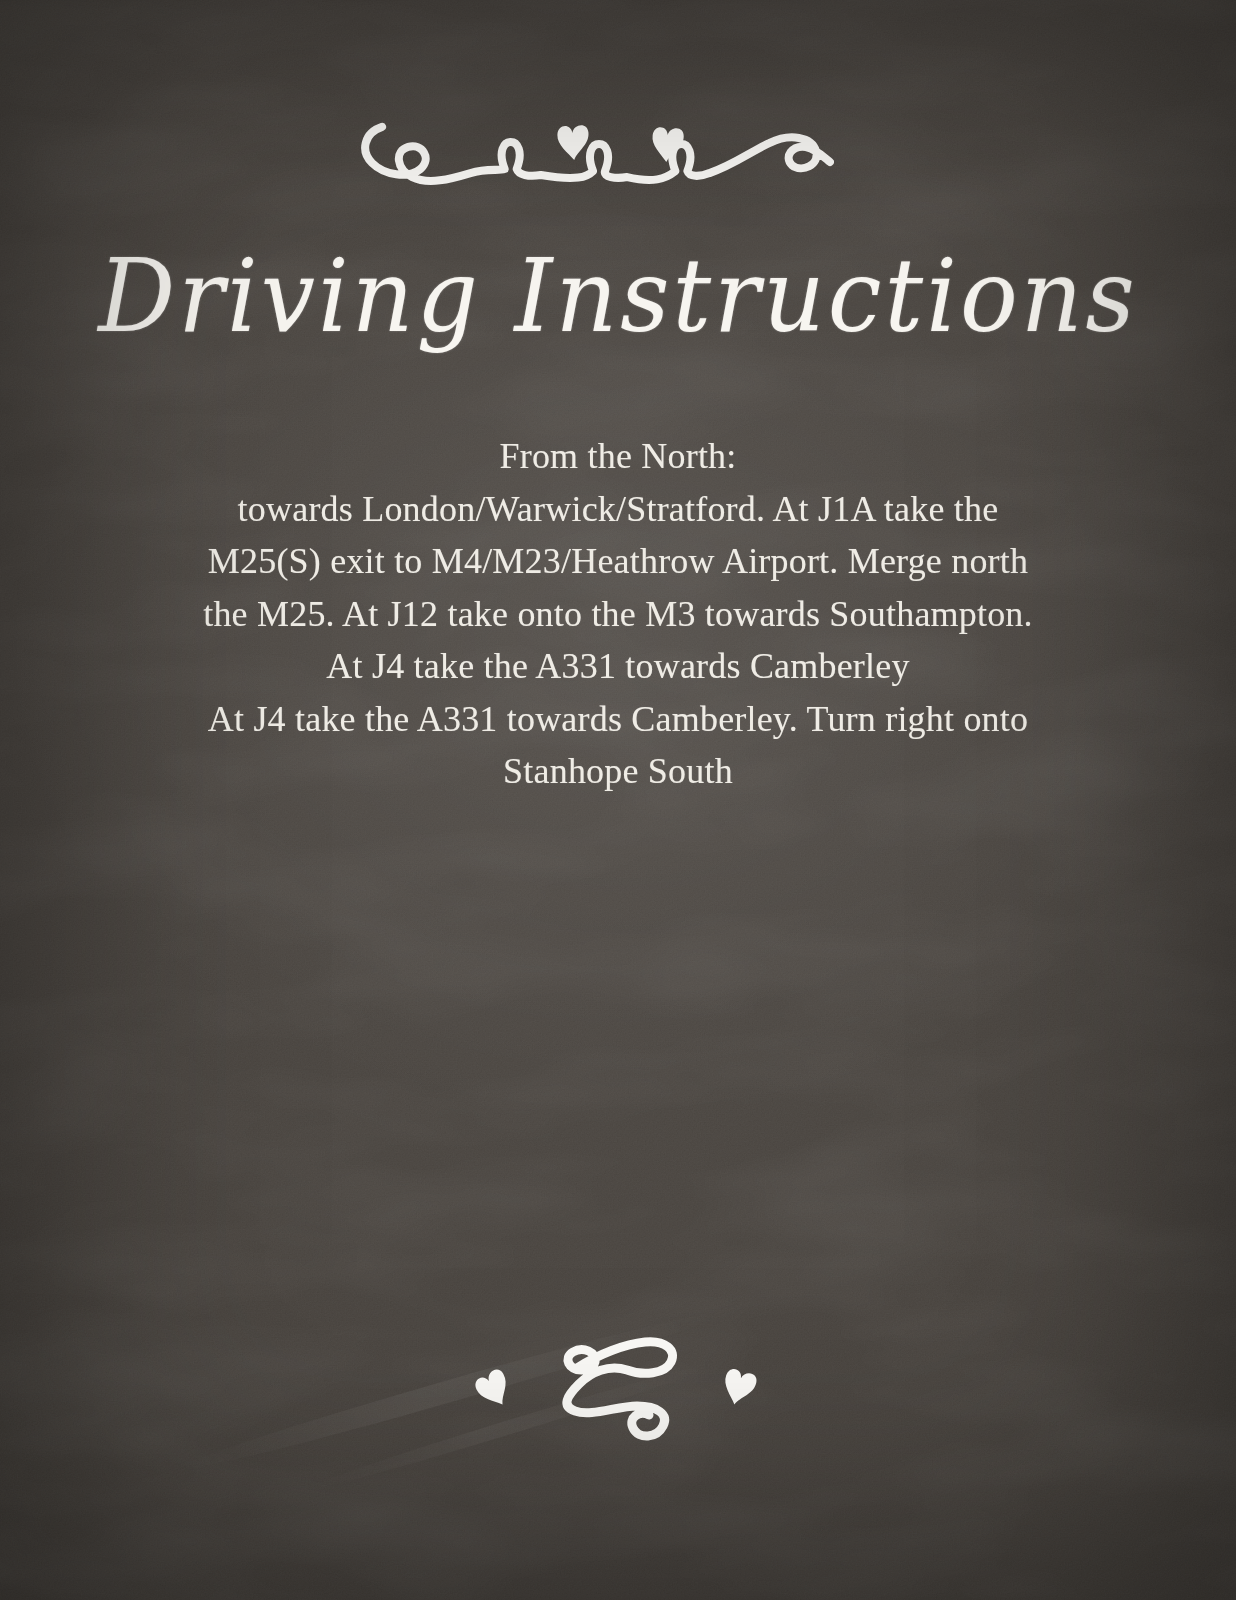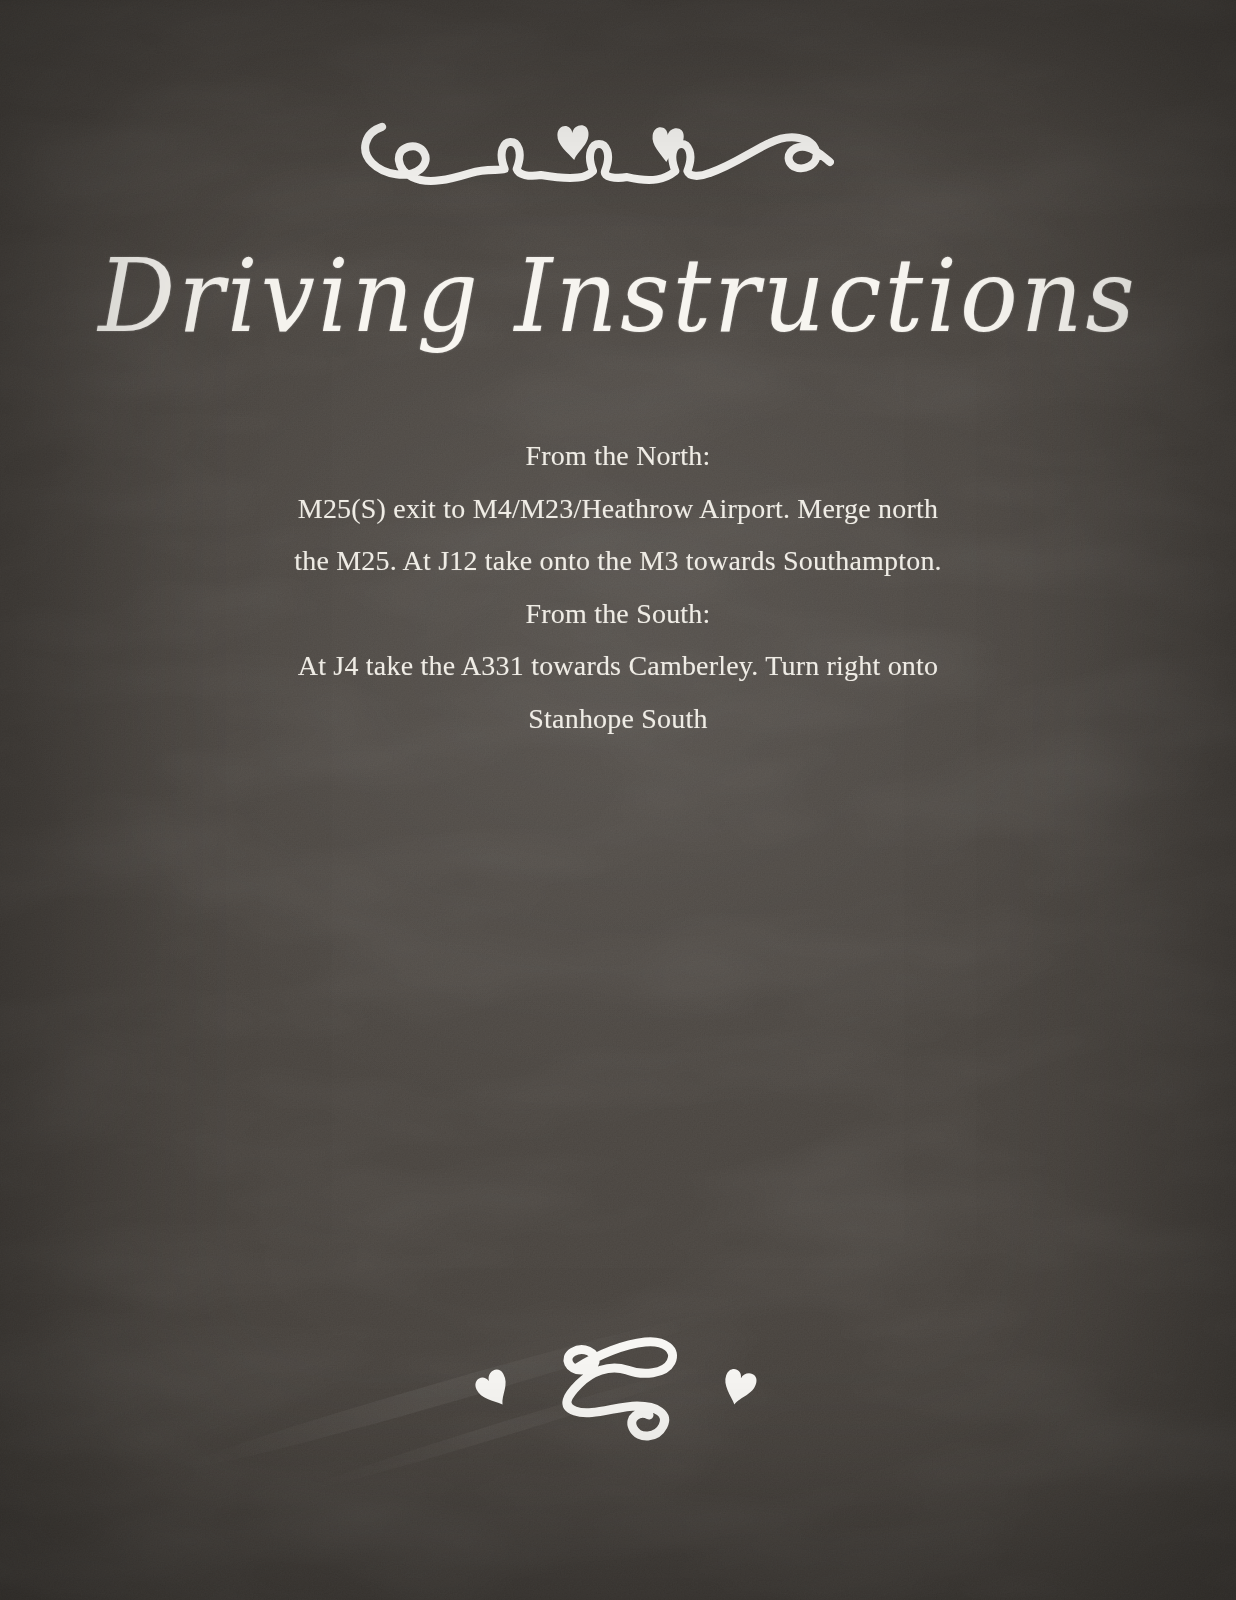--- a/index.html
+++ b/index.html
@@ -36,21 +36,21 @@
     font-weight:normal;
     font-size:96px;
     letter-spacing:3px;
     color:#f8f6f1;
     text-shadow:0 0 2px rgba(255,255,255,0.35);
     transform:scaleY(1.06);
   }
   .body-text{
     position:absolute;left:118px;top:430px;width:1000px;
     text-align:center;
-    font-size:28px;
+    font-size:36px;
     line-height:52.5px;
     color:#efece5;
     text-shadow:0 0 1px rgba(255,255,255,0.3);
     letter-spacing:0.2px;
   }
   .body-line{white-space:nowrap;}
   .bottom-ornament{
     position:absolute;left:455px;top:1312px;width:330px;height:150px;
   }
   .chalk-stroke{fill:none;stroke:#fbfaf7;stroke-linecap:round;stroke-linejoin:round;}
@@ -99,23 +99,24 @@
          C430,50 438,38 452,40
          C462,42 470,50 476,55"></path>
     <path class="chalk-fill" transform="translate(202,14) rotate(-4 18 20)" d="M18,12 C17,2 4,2 3,13 C2,23 12,31 18,39 C22,30 34,25 34,13 C34,2 20,3 18,12 Z"></path>
     <path class="chalk-fill" transform="translate(296,16) rotate(3 18 20)" d="M18,12 C17,2 4,2 3,13 C2,23 12,31 18,39 C22,30 34,25 34,13 C34,2 20,3 18,12 Z"></path>
   </svg>
 
   <h1 class="page-title">Driving Instructions</h1>
 
   <div class="body-text">
     <div class="body-line">From the North:</div>
+    <div class="body-line">towards London/Warwick/Stratford. At J1A take the</div>
     <div class="body-line">M25(S) exit to M4/M23/Heathrow Airport. Merge north</div>
     <div class="body-line">the M25. At J12 take onto the M3 towards Southampton.</div>
-    <div class="body-line">From the South:</div>
+    <div class="body-line">At J4 take the A331 towards Camberley</div>
     <div class="body-line">At J4 take the A331 towards Camberley. Turn right onto</div>
     <div class="body-line">Stanhope South</div>
   </div>
 
   <svg class="bottom-ornament" viewBox="0 0 330 150" xmlns="http://www.w3.org/2000/svg">
     <path class="chalk-fill" transform="translate(20,56) rotate(-30 18 20)" d="M18,12 C17,2 4,2 3,13 C2,23 12,31 18,39 C22,30 34,25 34,13 C34,2 20,3 18,12 Z"></path>
     <path class="chalk-stroke" stroke-width="9" d="M126,58
          C114,58 108,46 118,40
          C128,34 142,40 140,50
          C138,58 128,60 122,56

